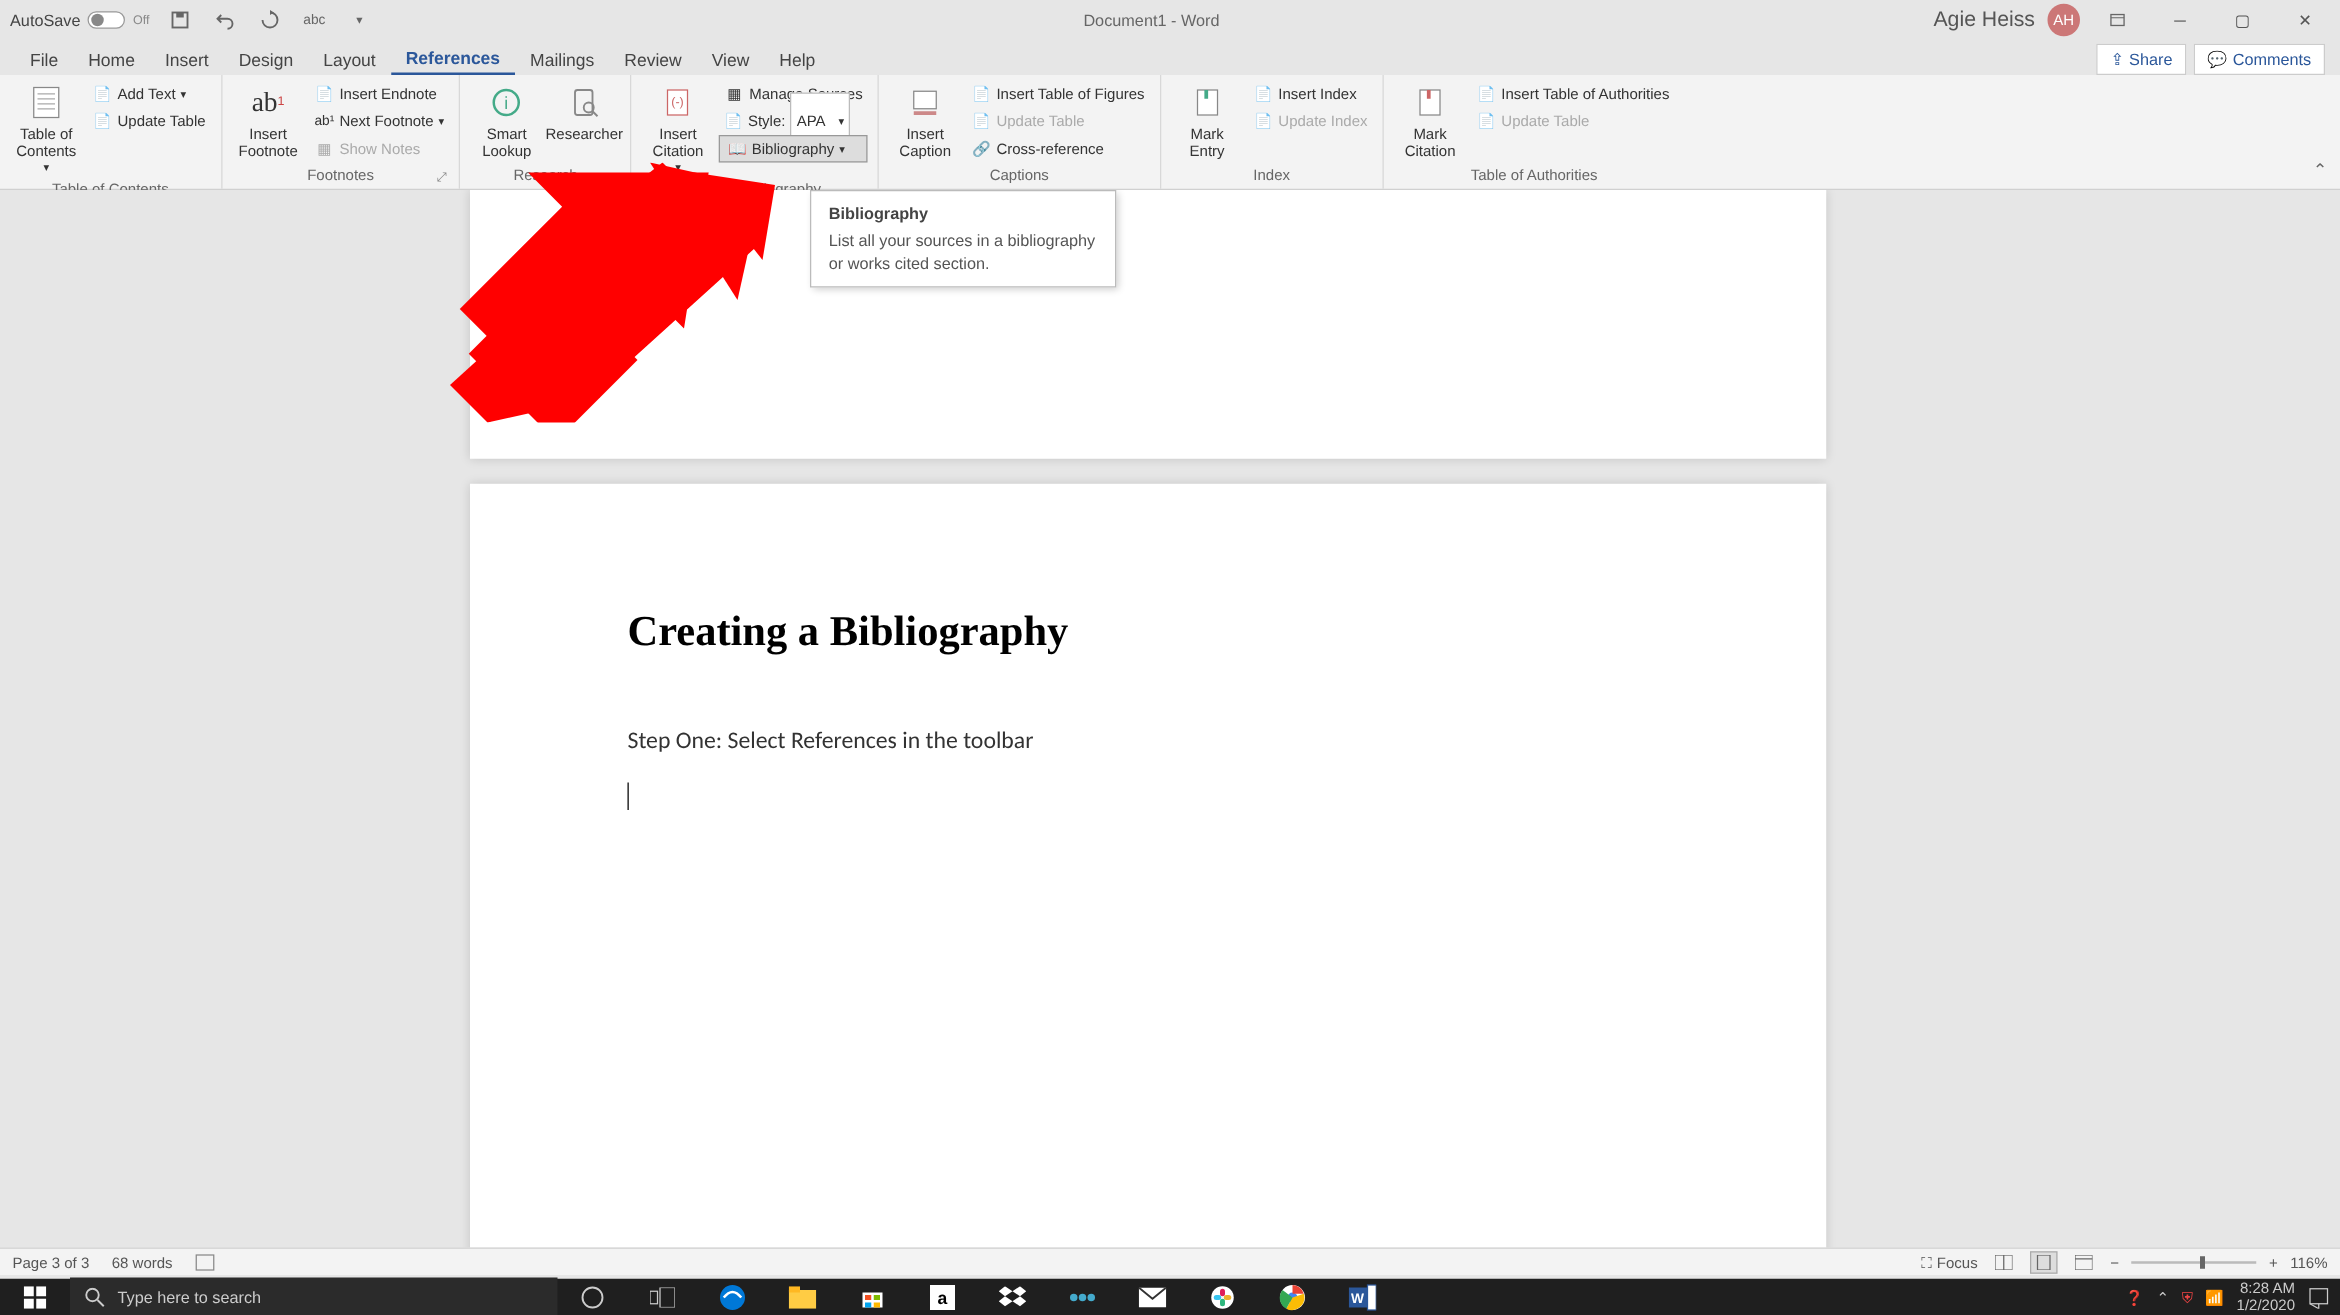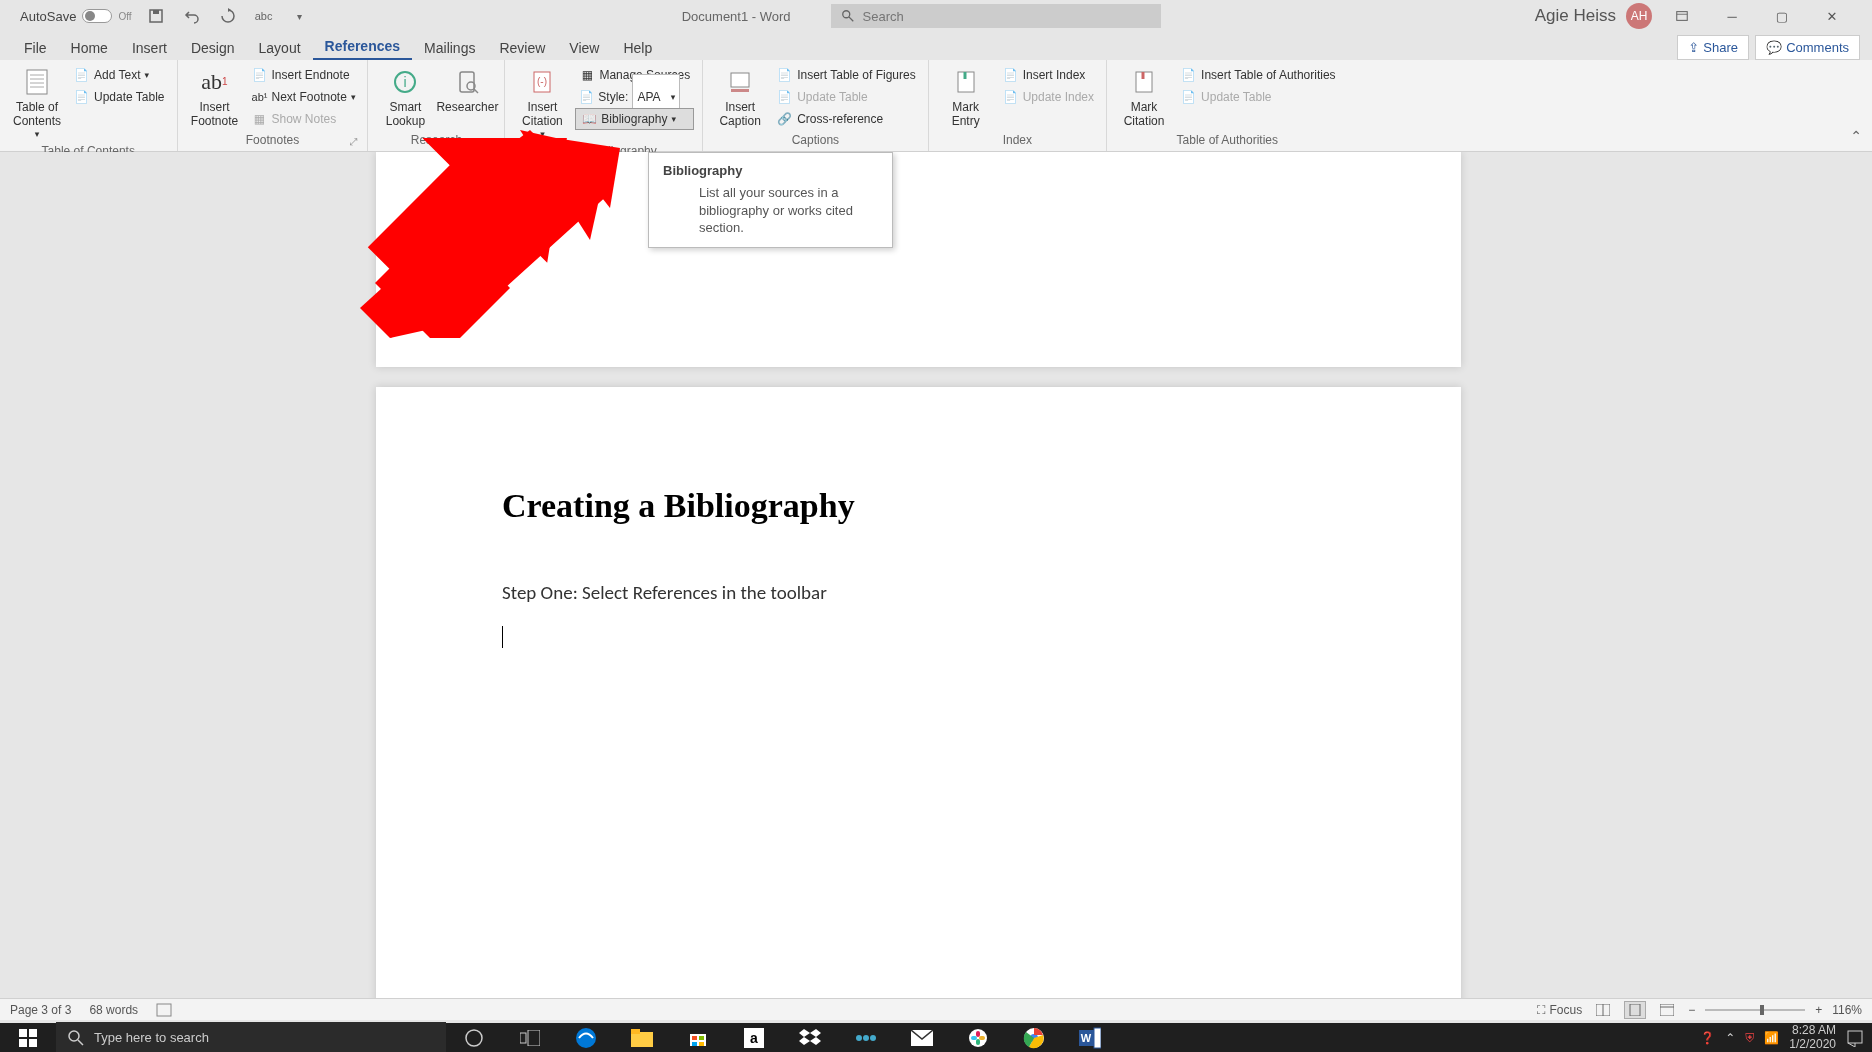--- a/index.html
+++ b/index.html
@@ -1,19 +1,19 @@
 <!DOCTYPE html>
 <html><head>
 <meta charset="utf-8">
 <style>
 * { margin: 0; padding: 0; box-sizing: border-box; font-family: "Segoe UI", sans-serif; }
 body { background: #e6e6e6; width: 1872px; height: 1052px; overflow: hidden; position: relative; }
 
 
-.title-bar { height: 32px; background: #e6e6e6; display: flex; align-items: center; padding: 0 20px; font-size: 13px; color: #444; }
+.title-bar { height: 32px; background: #e6e6e6; display: flex; align-items: center; padding: 0 8px; font-size: 13px; color: #444; }
 .autosave { display: flex; align-items: center; gap: 6px; margin-right: 10px; }
 .autosave-toggle { width: 30px; height: 14px; border: 1px solid #999; border-radius: 8px; background: #fff; position: relative; }
 .autosave-toggle::after { content: ""; position: absolute; left: 2px; top: 1px; width: 10px; height: 10px; background: #888; border-radius: 50%; }
 .qat { display: flex; align-items: center; gap: 20px; margin-left: 6px; }
 .qat-icon { width: 16px; height: 16px; display: flex; align-items: center; justify-content: center; cursor: pointer; color: #666; }
 .title-center { flex: 1; text-align: center; display: flex; align-items: center; justify-content: center; gap: 40px; }
 .doc-title { font-weight: 400; color: #666; }
 .search-box { width: 330px; height: 24px; background: #ccc; border: none; display: flex; align-items: center; padding: 0 10px; gap: 8px; color: #666; }
 .search-box input { background: transparent; border: none; outline: none; width: 100%; font-size: 13px; color: #333; }
 .title-right { display: flex; align-items: center; gap: 10px; margin-left: auto; }
@@ -49,21 +49,21 @@
 .page { position: absolute; left: 376px; width: 1085px; background: #fff; box-shadow: 0 0 8px rgba(0,0,0,.15); }
 .page.partial-top { top: 0; height: 215px; }
 .page.main { top: 235px; height: 690px; padding: 100px 126px; }
 .doc-h1 { font-family: "Times New Roman", serif; font-size: 34px; font-weight: bold; color: #000; margin-bottom: 56px; }
 .doc-p { font-size: 19px; color: #333; font-family: "Calibri", sans-serif; }
 .cursor-line { margin-top: 22px; height: 22px; border-left: 1px solid #000; }
 
 
 .tooltip { position: absolute; top: 0; left: 648px; width: 245px; background: #fff; border: 1px solid #bbb; box-shadow: 2px 2px 6px rgba(0,0,0,.2); padding: 10px 14px; font-size: 13px; z-index: 10; }
 .tooltip-title { font-weight: 600; color: #444; margin-bottom: 6px; }
-.tooltip-body { color: #555; line-height: 1.35; margin-left: 36px; }
+.tooltip-body { color: #555; line-height: 1.35; }
 
 
 .red-arrow { position: absolute; top: 138px; left: 360px; z-index: 20; pointer-events: none; }
 
 
 .status-bar { position: absolute; bottom: 32px; left: 0; right: 0; height: 22px; background: #f3f3f3; border-top: 1px solid #d0d0d0; display: flex; align-items: center; padding: 0 10px; font-size: 12px; color: #555; gap: 18px; }
 .status-right { margin-left: auto; display: flex; align-items: center; gap: 10px; }
 .zoom-slider { width: 100px; height: 2px; background: #bbb; position: relative; }
 .zoom-thumb { position: absolute; left: 55%; top: -4px; width: 4px; height: 10px; background: #666; }
 .view-btn { width: 22px; height: 18px; border: 1px solid transparent; display: flex; align-items: center; justify-content: center; cursor: pointer; }
@@ -108,29 +108,20 @@
         <svg width="16" height="16" viewBox="0 0 16 16">
           <path d="M8 2 A6 6 0 1 1 2 8" fill="none" stroke="#666" stroke-width="1.5"></path>
           <path d="M8 0 L8 4 L11 2 Z" fill="#666"></path>
         </svg>
       </span>
     <span class="qat-icon" style="font-size:11px;color:#666">abc</span>
     <span class="qat-icon" style="font-size:10px">▾</span>
   </div>
   <div class="title-center">
     <span class="doc-title">Document1  -  Word</span>
-    <div class="search-box">
-      <span>
-          <svg width="14" height="14" viewBox="0 0 16 16">
-            <circle cx="6" cy="6" r="4" fill="none" stroke="#666" stroke-width="1.5"></circle>
-            <line x1="9" y1="9" x2="14" y2="14" stroke="#666" stroke-width="1.5"></line>
-          </svg>
-        </span>
-      <input placeholder="Search" style="">
-    </div>
   </div>
   <div class="title-right">
     <span class="user-name">Agie Heiss</span>
     <span class="avatar">AH</span>
     <span class="win-btn">
         <svg width="14" height="14" viewBox="0 0 16 16">
           <rect x="2" y="3" width="12" height="10" fill="none" stroke="#666" stroke-width="1.2"></rect>
           <line x1="2" y1="6" x2="14" y2="6" stroke="#666"></line>
         </svg>
       </span>

